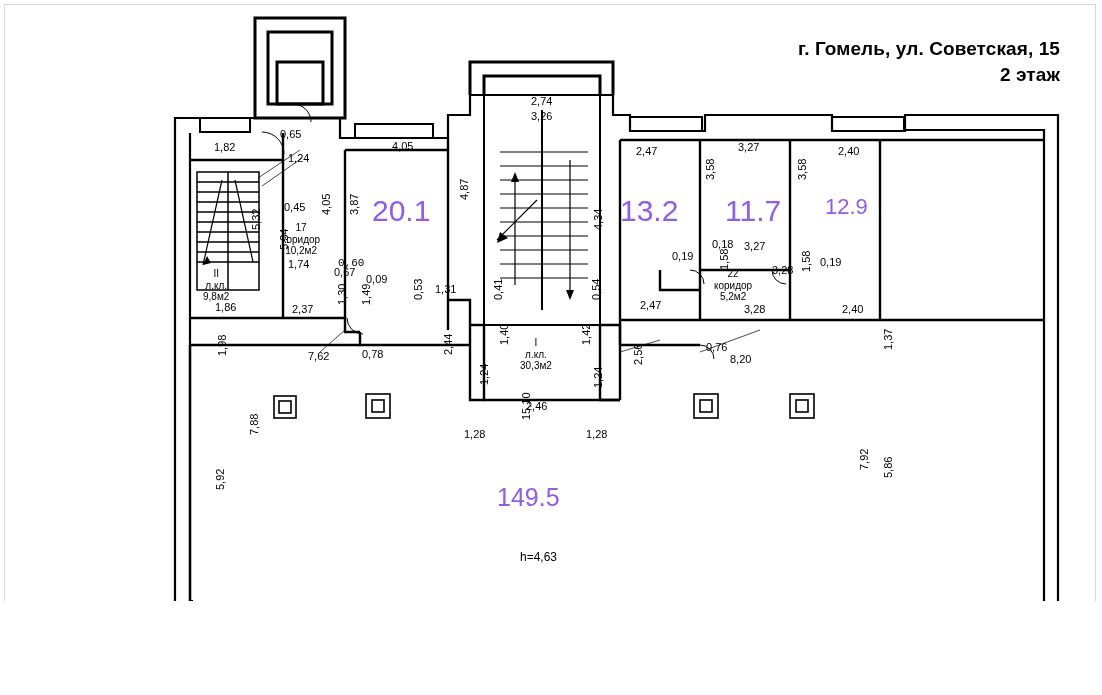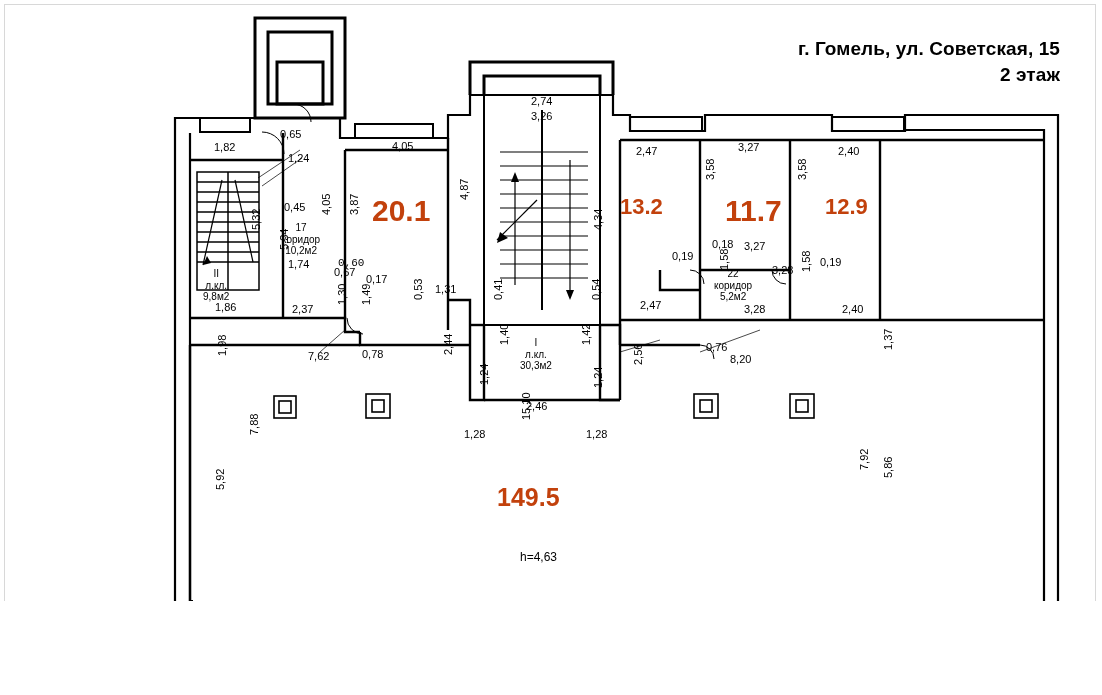--- a/index.html
+++ b/index.html
@@ -35,26 +35,26 @@
     font-size: 19px;
     color: #000;
     line-height: 1.35;
     letter-spacing: 0.1px;
   }
   .title-block .line2 {
     font-size: 19px;
   }
   .room-label {
     position: absolute;
-    font-weight: bold;
-    color: #c2410c;
+    font-weight: normal;
+    color: #8b5cf6;
     white-space: nowrap;
   }
   .rl-20 { left: 372px; top: 194px; font-size: 30px; }
-  .rl-132 { left: 620px; top: 194px; font-size: 22px; text-align: right; }
+  .rl-132 { left: 620px; top: 194px; font-size: 30px; text-align: right; }
   .rl-117 { left: 725px; top: 194px; font-size: 30px; }
   .rl-129 { left: 825px; top: 194px; font-size: 22px; }
   .rl-1495 { left: 497px; top: 483px; font-size: 25px; }
 
   .small-note {
     position: absolute;
     font-size: 11px;
     color: #000;
     white-space: nowrap;
   }
@@ -295,21 +295,21 @@
   <div class="dim" style="left:284px; top:201px;">0,45</div>
   <div class="dim v" style="left:278px; top:250px;">5,34</div>
   <div class="dim" style="left:288px; top:258px;">1,74</div>
   <div class="dim" style="left:292px; top:303px;">2,37</div>
   <div class="dim" style="left:215px; top:301px;">1,86</div>
   <div class="dim v" style="left:250px; top:230px;">5,32</div>
   <div class="dim v" style="left:320px; top:215px;">4,05</div>
   <div class="dim v" style="left:348px; top:215px;">3,87</div>
   <div class="dim" style="left:338px; top:257px;font-family:Liberation Mono, monospace;">0,60</div>
   <div class="dim" style="left:334px; top:266px;">0,67</div>
-  <div class="dim" style="left:366px; top:273px;">0,17</div>
+  <div class="dim" style="left:366px; top:273px;">0,09</div>
   <div class="dim v" style="left:336px; top:305px;">1,30</div>
   <div class="dim v" style="left:360px; top:305px;">1,49</div>
   <div class="dim v" style="left:412px; top:300px;">0,53</div>
   <div class="dim" style="left:435px; top:283px;">1,31</div>
   <div class="dim v" style="left:458px; top:200px;">4,87</div>
   <div class="dim v" style="left:592px; top:230px;">4,34</div>
   <div class="dim v" style="left:492px; top:300px;">0,41</div>
   <div class="dim v" style="left:590px; top:300px;">0,54</div>
 
   <div class="dim v" style="left:704px; top:180px;">3,58</div>

